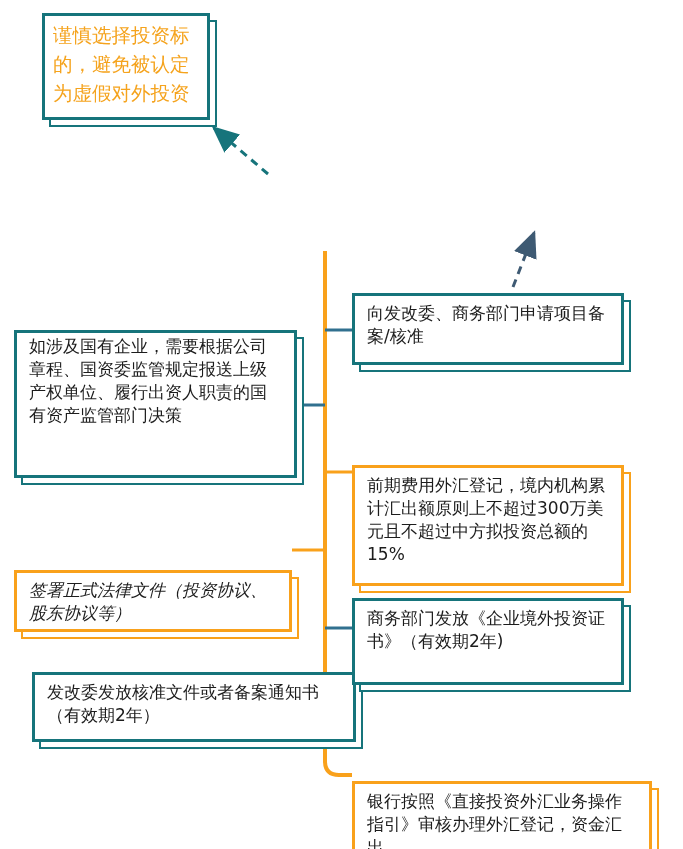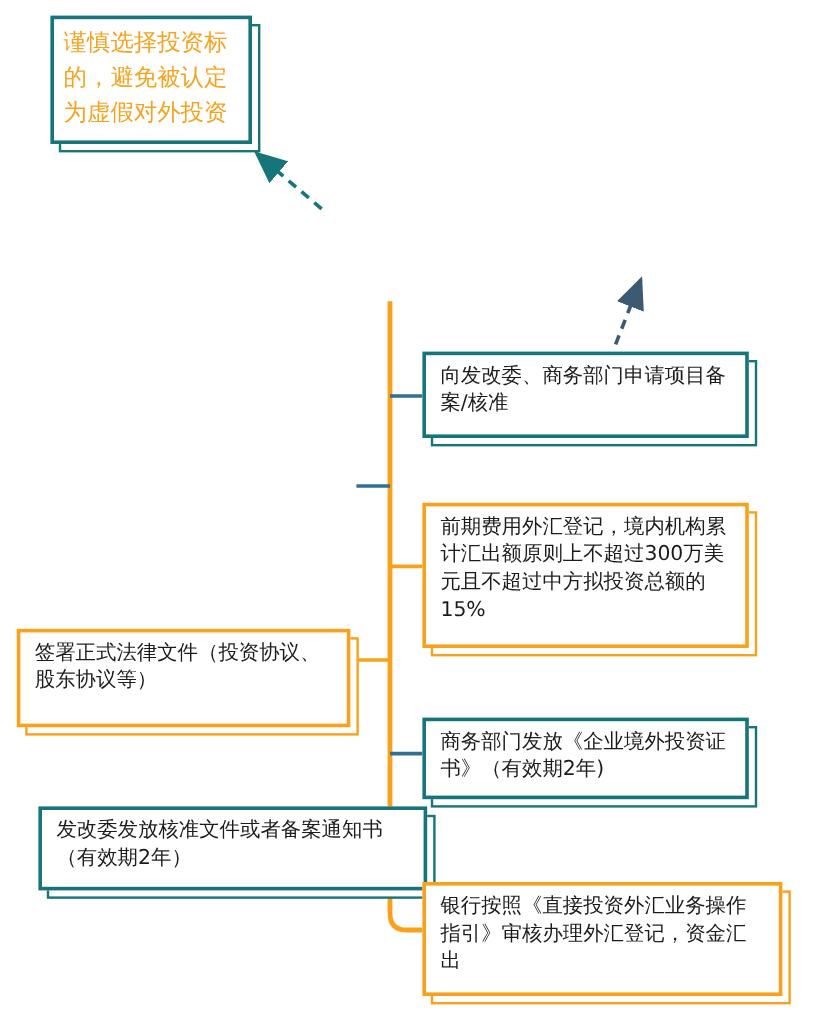--- a/index.html
+++ b/index.html
@@ -7,21 +7,21 @@
     position:relative;width:683px;height:849px;background:#ffffff;overflow:hidden;
     font-family:"DejaVu Sans","Liberation Sans",sans-serif;
     padding-left:12px;
   }
   .layer-lines{position:absolute;left:0;top:0;z-index:0;}
   .node{
     position:absolute;box-sizing:border-box;background:#ffffff;border:3px solid;
     font-size:17px;line-height:23px;color:#1c1c1c;padding:6px 12px;z-index:1;
   }
   .node.teal{border-color:#16747B;box-shadow:7px 7px 0 -2px #ffffff,7px 7px 0 0 #16747B;}
-  .node.orange{border-color:#F9A11B;box-shadow:7px 7px 0 -2px #ffffff,7px 7px 0 0 #F9A11B;}
+  .node.orange{border-color:#F9A11B;box-shadow:7px 7px 0 -2px #ffffff,7px 7px 0 0 #F9A11B;margin-top:46px;}
   .root{
     position:absolute;box-sizing:border-box;z-index:1;
     left:185px;top:180px;width:278px;height:71px;
     background:#156A70;border:2px solid #156A70;
     box-shadow:8px 8px 0 -3px #ffffff,8px 8px 0 0 #16747B;
     display:flex;align-items:center;justify-content:center;
     color:#F9A825;font-size:25px;font-weight:bold;letter-spacing:1px;
   }
   .note-caution{
     position:absolute;box-sizing:border-box;z-index:1;
@@ -30,25 +30,25 @@
     box-shadow:7px 7px 0 -2px #ffffff,7px 7px 0 0 #16747B;
     color:#F5A31D;font-size:19.5px;line-height:29px;padding:5px 8px;
   }
   .note-timing{
     position:absolute;box-sizing:border-box;z-index:1;
     left:488px;top:62px;width:182px;height:168px;
     background:#ffffff;border:2px dashed #2E8C96;border-radius:10px;
     color:#2F5A6E;font-size:17px;line-height:24px;padding:10px 14px;
   }
   .n-l1{left:14px;top:330px;width:283px;height:148px;padding:2px 12px;}
-  .n-l2{left:14px;top:524px;width:278px;height:82px;}
+  .n-l2{left:14px;top:524px;width:278px;height:62px;font-style:italic;}
   .n-l3{left:32px;top:672px;width:324px;height:70px;}
   .n-r1{left:352px;top:293px;width:272px;height:72px;}
   .n-r2{left:352px;top:419px;width:272px;height:121px;}
-  .n-r3{left:352px;top:598px;width:272px;height:68px;}
+  .n-r3{left:352px;top:598px;width:272px;height:87px;}
   .n-r4{left:352px;top:735px;width:300px;height:95px;}
 </style>
 </head>
 <body>
 
 <div class="canvas">
 
   <svg class="layer-lines" width="683" height="849" viewBox="0 0 683 849">
     <defs>
       <marker id="ah-teal" markerWidth="10" markerHeight="8" refX="8" refY="4" orient="auto">
@@ -69,20 +69,21 @@
     <path d="M297,708 H325" stroke="#31708F" stroke-width="3"></path>
 
     <path d="M268,174 L214,128" fill="none" stroke="#16747B" stroke-width="3" stroke-dasharray="8 6" marker-end="url(#ah-teal)"></path>
     <path d="M513,287 L534,233" fill="none" stroke="#3E5A73" stroke-width="3" stroke-dasharray="8 6" marker-end="url(#ah-dark)"></path>
   </svg>
 
   <div class="note-caution">谨慎选择投资标的，避免被认定为虚假对外投资</div>
 
 
 
+  <div class="node teal n-l1">如涉及国有企业，需要根据公司章程、国资委监管规定报送上级产权单位、履行出资人职责的国有资产监管部门决策</div>
   <div class="node orange n-l2">签署正式法律文件（投资协议、股东协议等）</div>
   <div class="node teal n-l3">发改委发放核准文件或者备案通知书（有效期2年）</div>
 
   <div class="node teal n-r1">向发改委、商务部门申请项目备案/核准</div>
   <div class="node orange n-r2">前期费用外汇登记，境内机构累计汇出额原则上不超过300万美元且不超过中方拟投资总额的15%</div>
   <div class="node teal n-r3">商务部门发放《企业境外投资证书》（有效期2年)</div>
   <div class="node orange n-r4">银行按照《直接投资外汇业务操作指引》审核办理外汇登记，资金汇出</div>
 
 </div>
 

